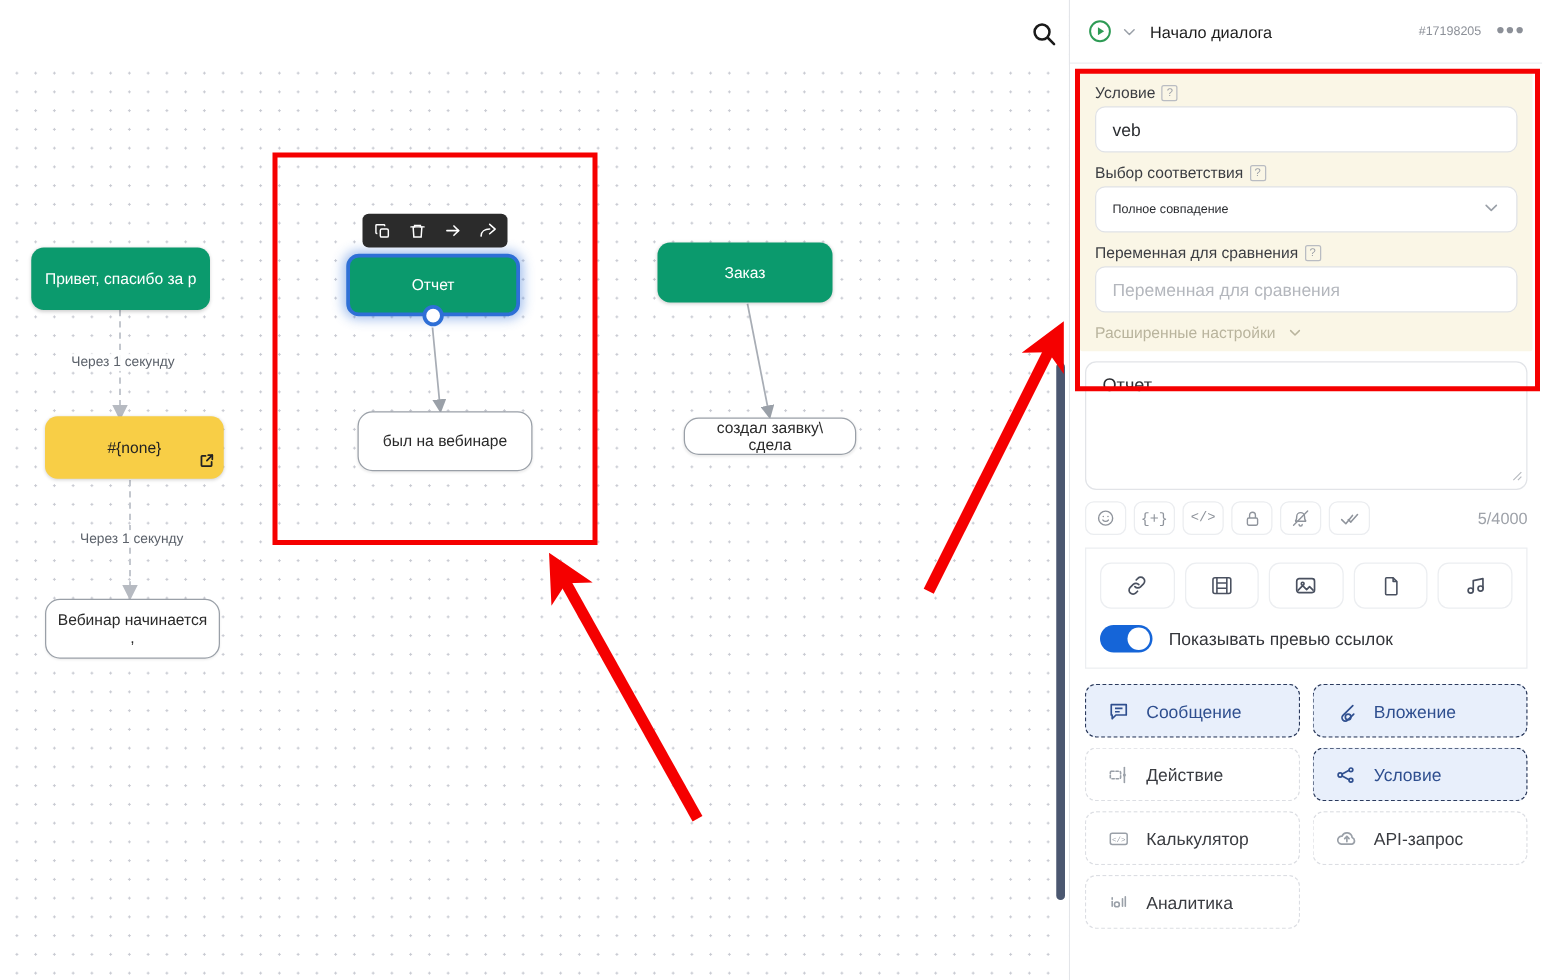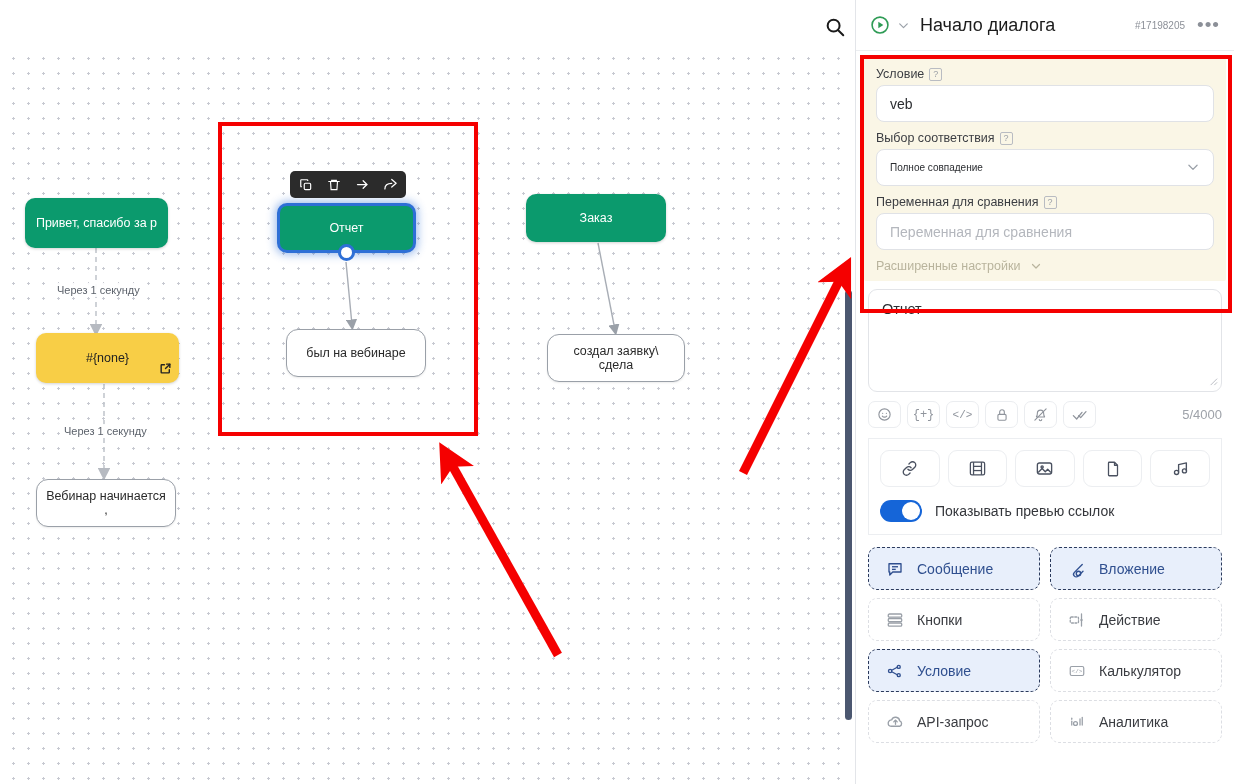--- a/index.html
+++ b/index.html
@@ -106,21 +106,21 @@
     position:absolute; left:855px; top:0; width:379px; height:784px;
     background:#ffffff; border-left:1px solid #e3e5e9;
     overflow:hidden;
   }
   #panel-header {
     height:51px; display:flex; align-items:center;
     padding:0 14px; border-bottom:1px solid #eceef1;
     background:#fff;
   }
   #panel-header .ph-title {
-    font-size:18px; color:#1c1c1c; margin-left:10px; flex:0 0 auto;
+    font-size:13px; color:#1c1c1c; margin-left:10px; flex:0 0 auto;
   }
   #panel-header .ph-id {
     font-size:10px; color:#8c9098; margin-left:auto;
   }
   #panel-header .ph-dots {
     font-size:19px; color:#8c9098; margin-left:12px; letter-spacing:1px;
     cursor:pointer; line-height:10px;
   }
 
   
@@ -309,21 +309,21 @@
   <div class="port-dot" style="left:338px; top:244px;"></div>
 
   <div class="node node-white" style="left:286px; top:329px; width:140px; height:48px;">
     <span>был на вебинаре</span>
   </div>
 
   <div class="node node-green" style="left:526px; top:194px; width:140px; height:48px;">
     <span>Заказ</span>
   </div>
 
-  <div class="node node-white" style="left:547px; top:334px; width:138px; height:48px;">
+  <div class="node node-white" style="left:547px; top:334px; width:138px; height:30px;">
     <span>создал заявку\ сдела</span>
   </div>
 </div>
 
 <div id="panel-scrollbar-track"></div>
 <div id="panel-scrollbar-thumb"></div>
 
 <div id="panel">
 
   <div id="panel-header">
@@ -493,30 +493,20 @@
     <div class="act-btn active">
       <span class="act-ico">
         <svg width="18" height="18" viewBox="0 0 24 24" fill="none" stroke="#2F4F8F" stroke-width="1.8" stroke-linecap="round">
           <path d="M19 6L8.5 16.5a3.5 3.5 0 0 0 5 5L20 15"></path>
             <circle cx="14" cy="18" r="3"></circle>
         </svg>
       </span>
       <span>Вложение</span>
     </div>
 
-    <div class="act-btn">
-      <span class="act-ico">
-        <svg width="18" height="18" viewBox="0 0 24 24" fill="none" stroke="#9aa0a8" stroke-width="1.7">
-          <rect x="3" y="4" width="18" height="4.2" rx="1.6"></rect>
-            <rect x="3" y="10" width="18" height="4.2" rx="1.6"></rect>
-            <rect x="3" y="16" width="18" height="4.2" rx="1.6"></rect>
-        </svg>
-      </span>
-      <span>Кнопки</span>
-    </div>
 
     <div class="act-btn">
       <span class="act-ico">
         <svg width="18" height="18" viewBox="0 0 24 24" fill="none" stroke="#9aa0a8" stroke-width="1.7" stroke-linecap="round">
           <rect x="3" y="8" width="11" height="8" rx="1.5" stroke-dasharray="2.5,2"></rect>
           <line x1="18" y1="4" x2="18" y2="20"></line>
             <circle cx="18" cy="12" r="1.6" fill="#9aa0a8" stroke="none"></circle>
         </svg>
       </span>
       <span>Действие</span>

